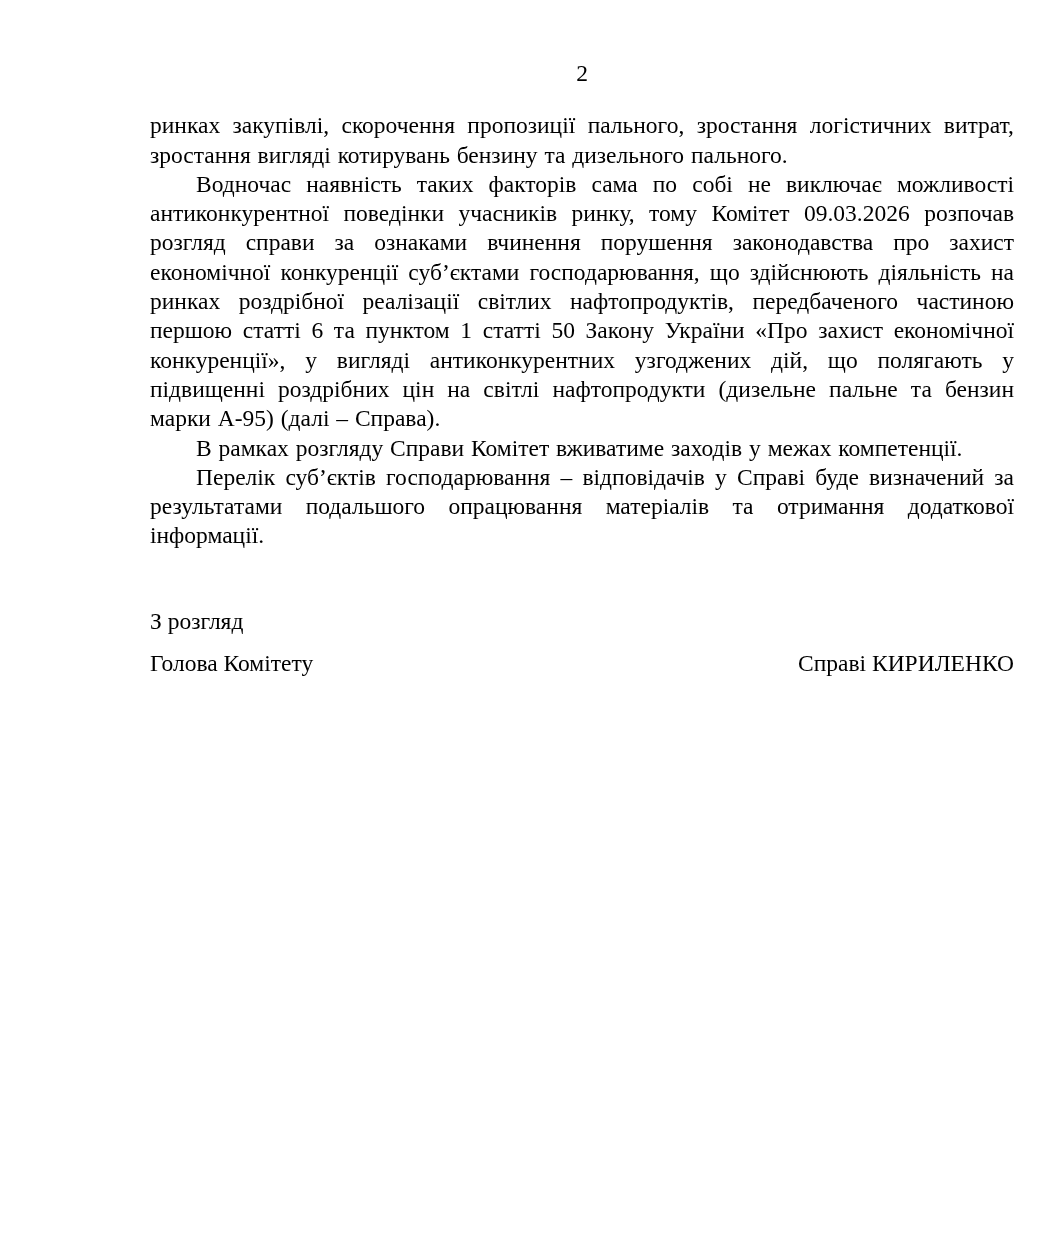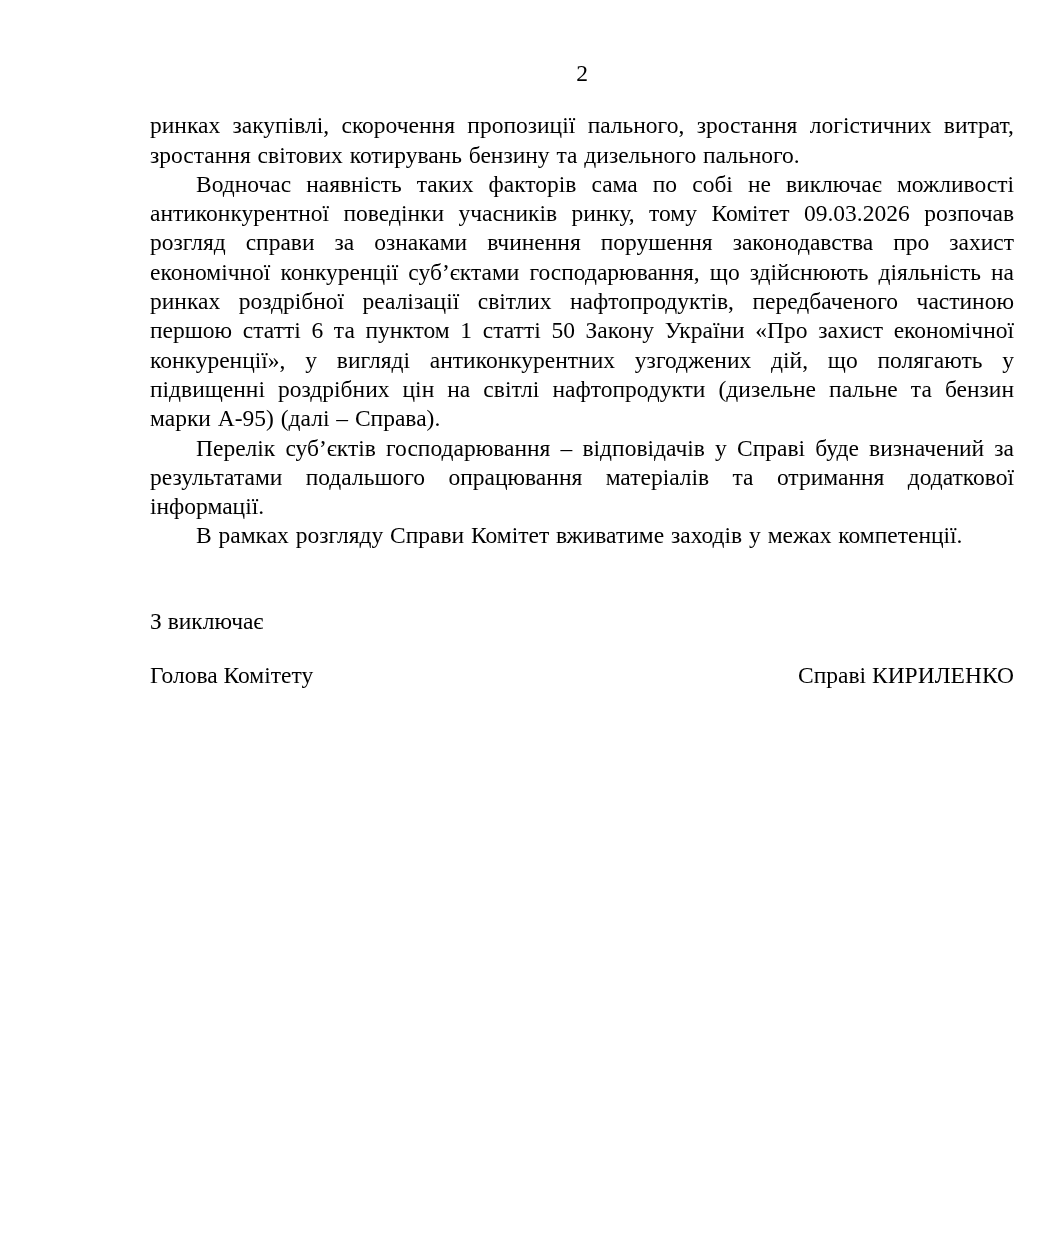--- a/index.html
+++ b/index.html
@@ -39,43 +39,43 @@
     text-indent: 46px;
     word-spacing: 1px;
   }
   p.para.continuation {
     text-indent: 0;
   }
   .closing {
     margin-top: 56px;
   }
   .signature-row {
-    margin-top: 25px;
+    margin-top: 13px;
     display: flex;
     justify-content: space-between;
     align-items: baseline;
   }
 </style>
 </head>
 <body>
 
 <div class="page">
   <div class="content">
 
     <div class="page-number">2</div>
 
-    <p class="para continuation">ринках закупівлі, скорочення пропозиції пального, зростання логістичних витрат, зростання світових котирувань бензину та дизельного пального.</p>
+    <p class="para continuation">ринках закупівлі, скорочення пропозиції пального, зростання логістичних витрат, зростання вигляді котирувань бензину та дизельного пального.</p>
 
     <p class="para">Водночас наявність таких факторів сама по собі не виключає можливості антиконкурентної поведінки учасників ринку, тому Комітет 09.03.2026 розпочав розгляд справи за ознаками вчинення порушення законодавства про захист економічної конкуренції суб’єктами господарювання, що здійснюють діяльність на ринках роздрібної реалізації світлих нафтопродуктів, передбаченого частиною першою статті 6 та пунктом 1 статті 50 Закону України «Про захист економічної конкуренції», у вигляді антиконкурентних узгоджених дій, що полягають у підвищенні роздрібних цін на світлі нафтопродукти (дизельне пальне та бензин марки А-95) (далі – Справа).</p>
 
+    <p class="para">В рамках розгляду Справи Комітет вживатиме заходів у межах компетенції.</p>
+
     <p class="para">Перелік суб’єктів господарювання – відповідачів у Справі буде визначений за результатами подальшого опрацювання матеріалів та отримання додаткової інформації.</p>
 
-    <p class="para">В рамках розгляду Справи Комітет вживатиме заходів у межах компетенції.</p>
-
-    <div class="closing">З виключає</div>
+    <div class="closing">З розгляд</div>
 
     <div class="signature-row">
       <span class="sig-title">Голова Комітету</span>
       <span class="sig-name">Справі КИРИЛЕНКО</span>
     </div>
 
   </div>
 </div>
 
 </body></html>

